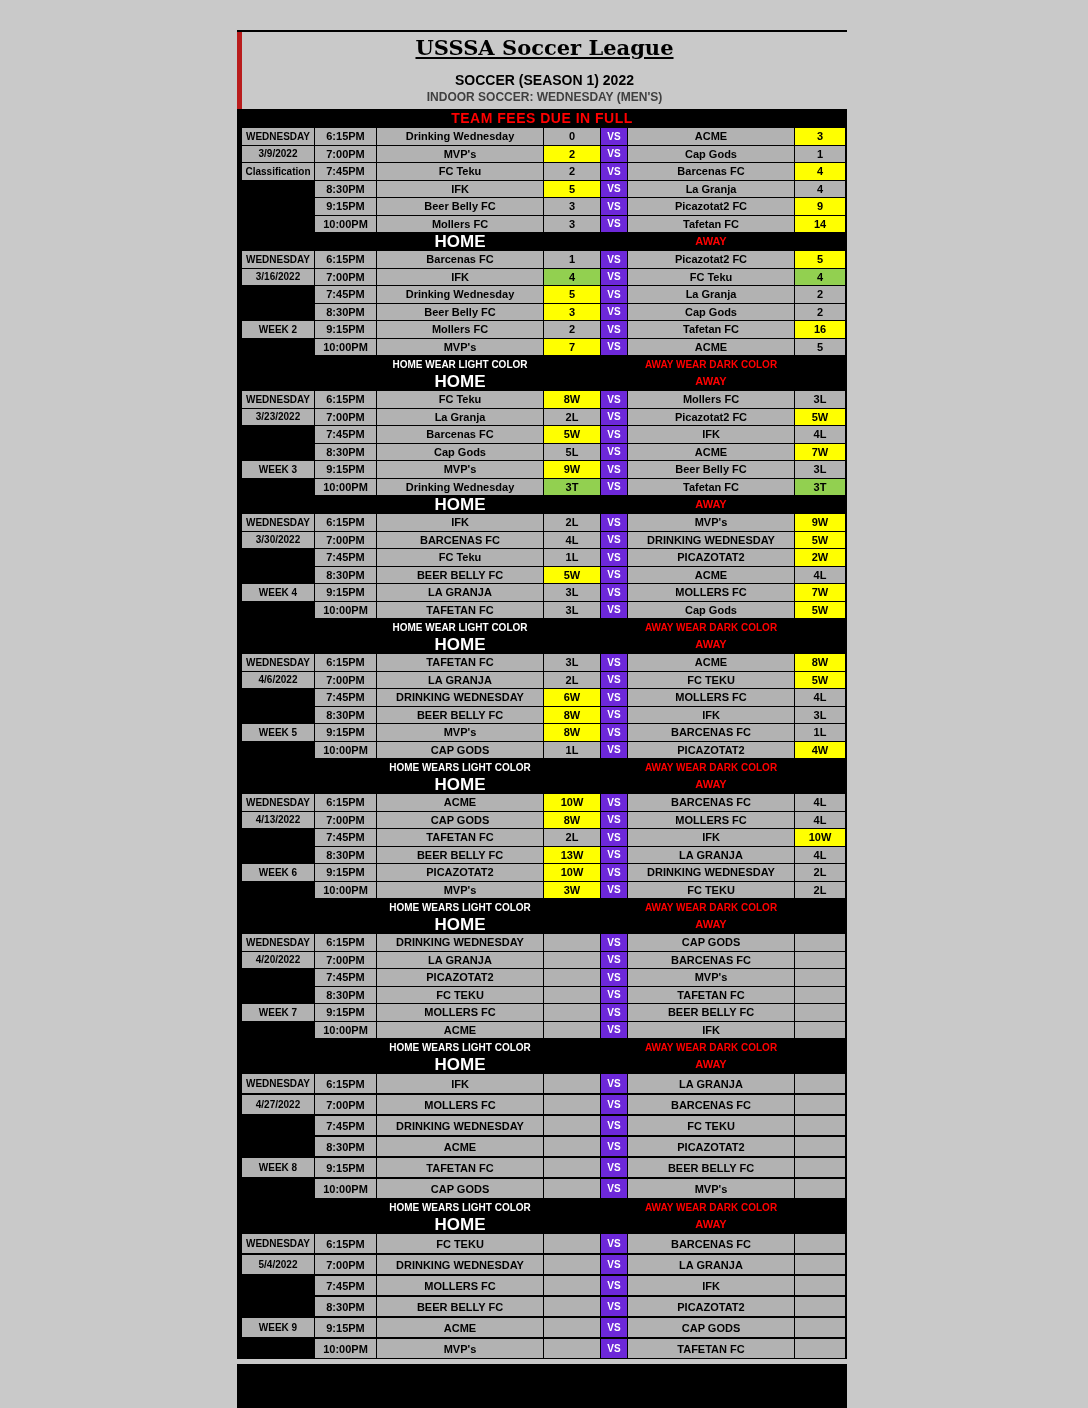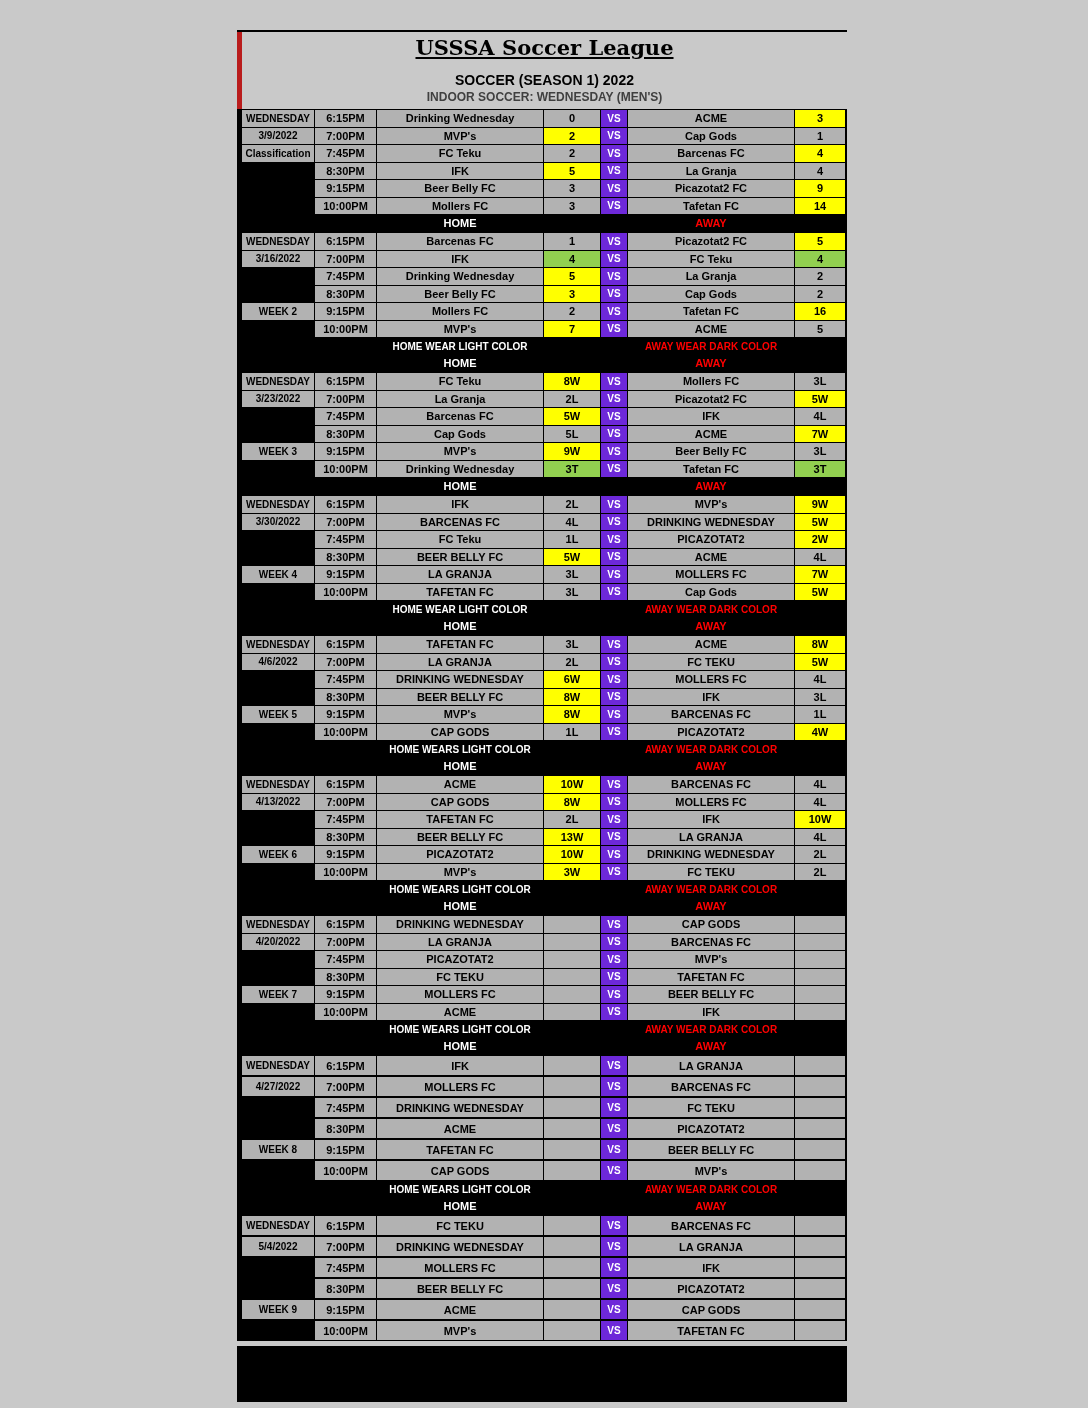--- a/index.html
+++ b/index.html
@@ -38,35 +38,38 @@
   .c.vs   { background:#6d28d9; color:#fff; font-size:10px; }
   .c.hl-yellow { background:#ffff00; }
   .c.hl-green  { background:#92d050; }
   .bar { position:relative; height:17px; background:#000; }
   .bar span {
     position:absolute; top:0; height:17px; line-height:17px;
     text-align:center; font-weight:bold; display:block;
   }
   .bar .pos-home { left:140px; width:166px; }
   .bar .pos-away { left:391px; width:166px; }
-  .bar .lbl-home { color:#ffffff; font-size:11px; }
+  .bar .lbl-home { color:#ffffff; font-size:17px; }
   .bar .lbl-away { color:#ff0000; font-size:11px; }
   .bar .wear-home { color:#ffffff; font-size:10px; }
   .bar .wear-away { color:#ff0000; font-size:10px; }
   .footer-block { height:56px; background:#000; margin-top:5px; }
 </style>
 </head>
 <body>
 
 <div class="sheet">
   <div class="header">
     <div class="title">USSSA Soccer League</div>
     <div class="sub1">SOCCER (SEASON 1) 2022</div>
     <div class="sub2">INDOOR SOCCER:  WEDNESDAY (MEN'S)</div>
   </div>
+  <div class="notice">
+    <span>TEAM FEES DUE IN FULL</span>
+  </div>
   <div id="table-root">
       <div class="grid">
         <div class="c side">WEDNESDAY</div>
         <div class="c">6:15PM</div>
         <div class="c">Drinking Wednesday</div>
         <div class="c">0</div>
         <div class="c vs">VS</div>
         <div class="c">ACME</div>
         <div class="c hl-yellow">3</div>
         <div class="c side">3/9/2022</div>

